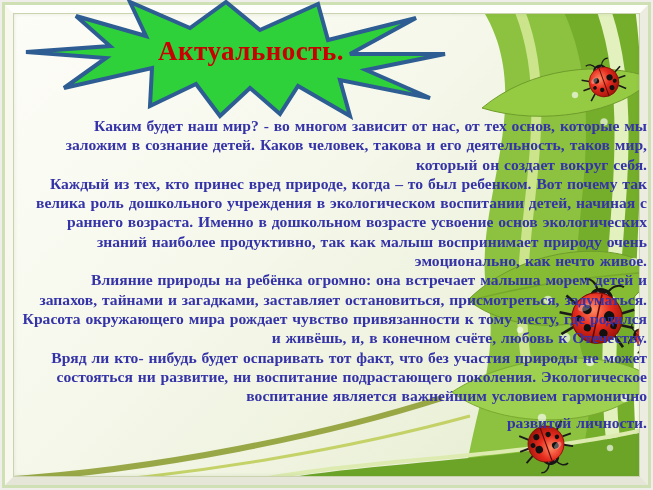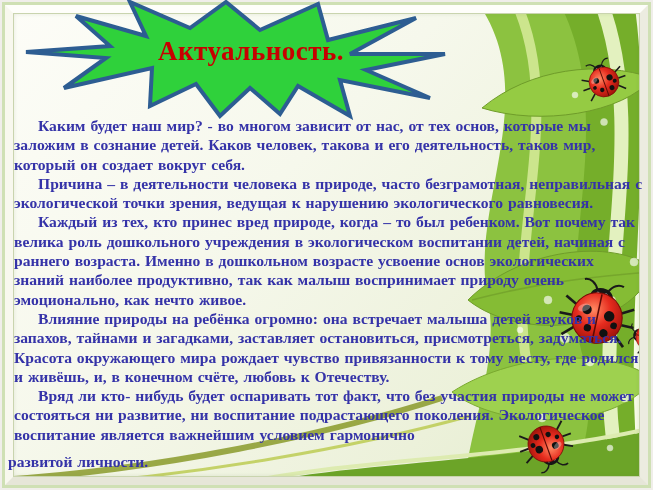--- a/index.html
+++ b/index.html
@@ -36,20 +36,21 @@
     text-align:center;
     font-size:27px;font-weight:bold;
     color:#c80000;
     letter-spacing:.5px;
   }
   .body{
     position:absolute;left:14px;top:116px;width:633px;z-index:5;
     color:#3533a8;
     font-size:15.6px;font-weight:bold;line-height:19.3px;
     word-spacing:1px;
+    text-align:right;
   }
   .para{margin:0;text-indent:24px;}
   .para.last{text-indent:0;margin-left:-6px;margin-top:8px;}
 </style>
 </head>
 <body>
 
 <div class="slide">
 
   <div class="bg"></div>
@@ -139,20 +140,19 @@
   </div>
 
   <svg class="burst" viewBox="0 0 442 120">
     <polygon points="8,52 92,46 58,16 128,36 112,2 172,28 208,2 242,30 300,4 310,40 398,18 332,54 427,54 348,70 412,98 322,80 332,116 280,86 262,114 232,88 202,116 178,84 132,106 134,68 46,88 88,58" fill="#2FD13B"></polygon>
   </svg>
 
   <div class="title">Актуальность.</div>
 
   <div class="body">
     <p class="para">Каким будет наш мир? - во многом зависит от нас, от тех основ, которые мы заложим в сознание детей. Каков человек, такова и его деятельность, таков мир, который он создает вокруг себя.</p>
-    <p class="para">Причина – в деятельности человека в природе, часто безграмотная, неправильная с экологической точки зрения, ведущая к нарушению экологического равновесия.</p>
     <p class="para">Каждый из тех, кто принес вред природе, когда – то был ребенком. Вот почему так велика роль дошкольного учреждения в экологическом воспитании детей, начиная с раннего возраста. Именно в дошкольном возрасте усвоение основ экологических знаний наиболее продуктивно, так как малыш воспринимает природу очень эмоционально, как нечто живое.</p>
-    <p class="para">Влияние природы на ребёнка огромно: она встречает малыша детей звуков и запахов, тайнами и загадками, заставляет остановиться, присмотреться, задуматься. Красота окружающего мира рождает чувство привязанности к тому месту, где родился и живёшь, и, в конечном счёте, любовь к Отечеству.</p>
+    <p class="para">Влияние природы на ребёнка огромно: она встречает малыша морем детей и запахов, тайнами и загадками, заставляет остановиться, присмотреться, задуматься. Красота окружающего мира рождает чувство привязанности к тому месту, где родился и живёшь, и, в конечном счёте, любовь к Отечеству.</p>
     <p class="para">Вряд ли кто- нибудь будет оспаривать тот факт, что без участия природы не может состояться ни развитие, ни воспитание подрастающего поколения. Экологическое воспитание является важнейшим условием гармонично</p>
     <p class="para last">развитой личности.</p>
   </div>
 
 </div>
 
 </body></html>

